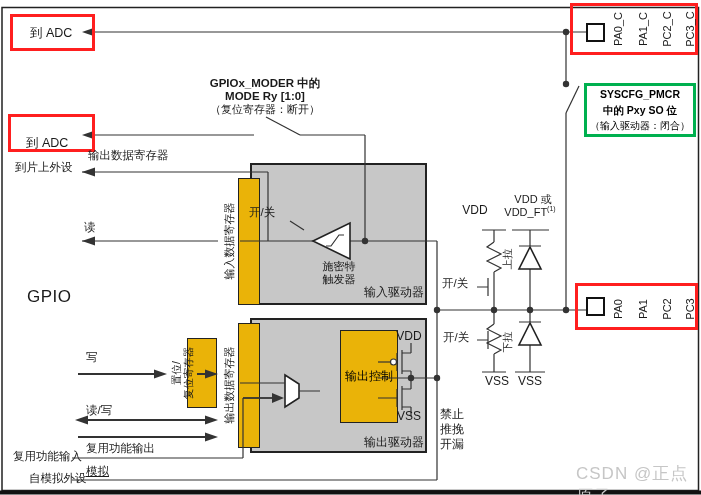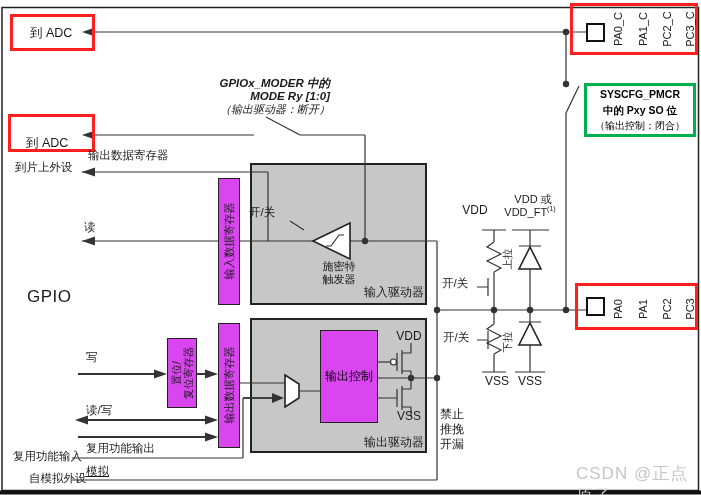--- a/index.html
+++ b/index.html
@@ -3,35 +3,35 @@
 <meta charset="utf-8">
 <style>
   html,body{margin:0;padding:0;background:#fff;}
   #stage{position:relative;width:701px;height:495px;background:#fff;overflow:hidden;
          font-family:"Liberation Sans",sans-serif;}
   #stage *{box-sizing:border-box;}
   .red-box{position:absolute;border:3px solid var(--red);background:transparent;z-index:4;}
   .green-box{position:absolute;border:3px solid var(--green);background:#fff;z-index:4;
              display:flex;flex-direction:column;align-items:center;justify-content:center;}
   .gray-box{position:absolute;background:var(--gray-box);border:2px solid #222;z-index:1;}
-  .wbox{position:absolute;background:#d946ef;border:1.5px solid #222;z-index:2;}
+  .wbox{position:absolute;background:#eab308;border:1.5px solid #222;z-index:2;margin-left:20px;}
   .pad{position:absolute;width:19px;height:19px;background:#fff;border:2.5px solid #111;z-index:5;}
   svg.wires{position:absolute;left:0;top:0;z-index:3;pointer-events:none;}
   .wire{stroke:var(--wire);stroke-width:1.2;fill:none;}
   .wire-b{stroke:var(--wire);stroke-width:1.8;fill:none;}
   .frame{stroke:#222;stroke-width:1.5;fill:none;}
   .shape{fill:#fff;stroke:#222;stroke-width:1.6;}
   .ah{fill:var(--wire);stroke:none;}
   .dot{fill:var(--wire);stroke:none;}
   .lbl{position:absolute;font-size:11.5px;line-height:1.15;color:var(--ink);
        white-space:nowrap;z-index:6;}
   .rot{transform:translate(-50%,-50%) rotate(-90deg);transform-origin:center;}
   .ctr{text-align:center;}
   .rgt{text-align:right;}
-  .it{font-style:italic;text-align:right;}
+  .it{}
   .bd{font-weight:bold;}
   .f10{font-size:10.5px;} .f11{font-size:11px;} .f12{font-size:12px;} .f125{font-size:12.5px;}
   .green-box .gl1{font-size:10.5px;font-weight:bold;line-height:1.5;}
   .green-box .gl2{font-size:10.5px;font-weight:bold;line-height:1.5;}
   .green-box .gl3{font-size:10px;line-height:1.4;}
   .watermark{position:absolute;font-size:17px;color:var(--watermark);z-index:6;letter-spacing:1px;margin-left:30px;}
   .padlbl{font-size:11px;}
   sup{font-size:7px;}
 </style>
 </head>
@@ -127,30 +127,30 @@
   <div class="red-box" style="left:8px;top:114px;width:87px;height:38px;"></div>
   <div class="red-box" style="left:570px;top:3px;width:128px;height:52px;"></div>
   <div class="red-box" style="left:575px;top:283px;width:123px;height:47px;"></div>
 
   <div class="pad" style="left:586px;top:23px;"></div>
   <div class="pad" style="left:586px;top:297px;"></div>
 
   <div class="green-box" style="left:584px;top:83px;width:112px;height:54px;">
     <div class="gl1">SYSCFG_PMCR</div>
     <div class="gl2">中的 Pxy SO 位</div>
-    <div class="gl3">（输出控制：闭合）</div>
+    <div class="gl3">（输入驱动器：闭合）</div>
   </div>
 
   <div class="lbl f125" style="left:30px;top:26px;">到 ADC</div>
   <div class="lbl f125" style="left:26px;top:136px;">到 ADC</div>
 
   <div class="lbl ctr" style="left:200px;top:77px;width:130px;">
     <div class="it bd">GPIOx_MODER 中的</div>
     <div class="it bd">MODE Ry [1:0]</div>
-    <div class="it f11">（输出驱动器：断开）</div>
+    <div class="it f11">（复位寄存器：断开）</div>
   </div>
 
   <div class="lbl rot padlbl" style="left:618px;top:29px;">PA0_C</div>
   <div class="lbl rot padlbl" style="left:643px;top:29px;">PA1_C</div>
   <div class="lbl rot padlbl" style="left:667px;top:29px;">PC2_C</div>
   <div class="lbl rot padlbl" style="left:690px;top:29px;">PC3_C</div>
 
   <div class="lbl rot padlbl" style="left:618px;top:309px;">PA0</div>
   <div class="lbl rot padlbl" style="left:643px;top:309px;">PA1</div>
   <div class="lbl rot padlbl" style="left:667px;top:309px;">PC2</div>

